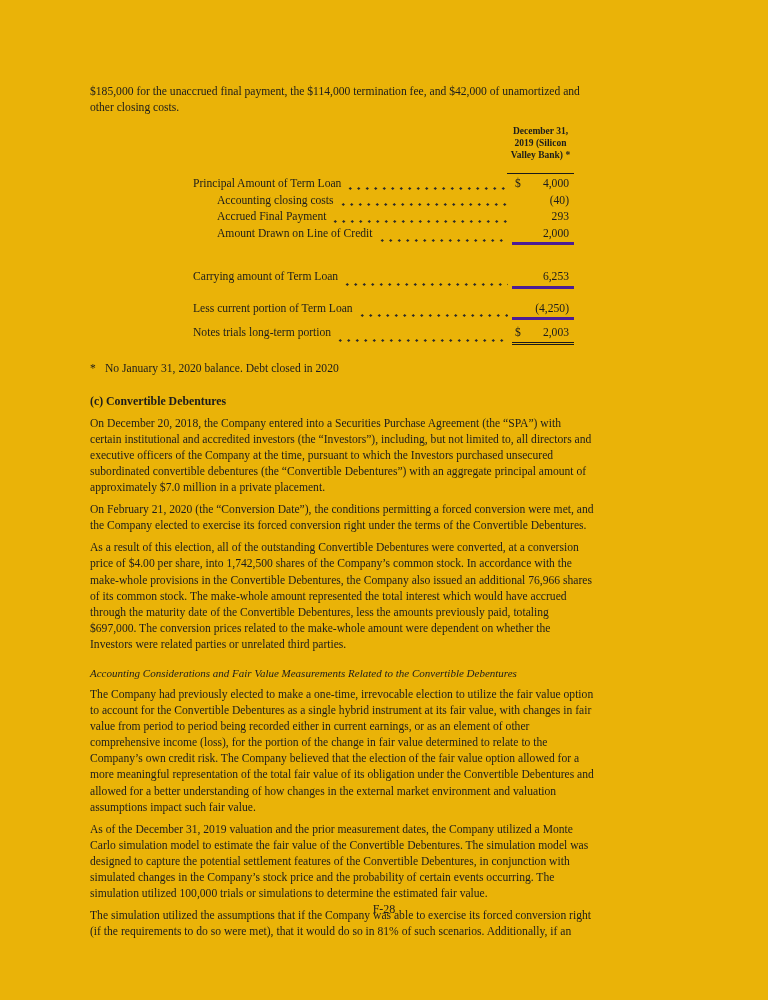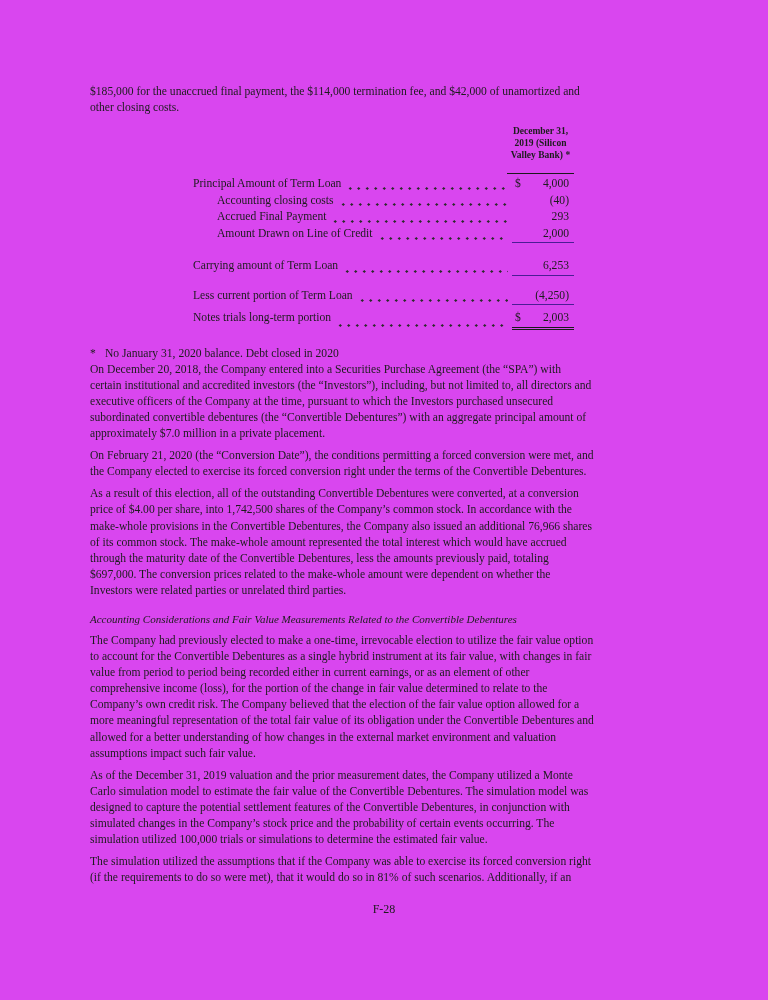--- a/index.html
+++ b/index.html
@@ -1,20 +1,20 @@
 <!DOCTYPE html>
 <html><head>
 <meta charset="utf-8">
 <style>
   html, body { margin: 0; padding: 0; background: #ffffff; }
   .page {
     position: relative;
     width: 768px;
     height: 1000px;
-    background: #d946ef;
+    background: #eab308;
     font-family: "Liberation Serif", "DejaVu Serif", serif;
     color: #1c1c1c;
     overflow: hidden;
   }
   .content {
     position: absolute;
     left: 90px;
     top: 84px;
     width: 600px;
   }
@@ -72,24 +72,24 @@
   }
   .tval {
     box-sizing: border-box;
     flex: 0 0 62px;
     width: 62px;
     text-align: right;
     padding: 0 5px 1px 2px;
     position: relative;
   }
   .cur { position: absolute; left: 3px; }
-  .u1 { border-bottom: 1px solid #4c1d95; }
+  .u1 { border-bottom: 3px solid #4c1d95; }
   .u2 { border-bottom: 3px double #1a1a1a; }
   .gap-xs { margin-top: 5px; }
-  .gap-sm { margin-top: 15px; justify-content: flex-end; }
+  .gap-sm { margin-top: 24px; justify-content: flex-end; }
   .gap-md { margin-top: 12px; }
   .footnote {
     display: flex;
     font-size: 11.6px;
     line-height: 16px;
     margin-top: 16px;
   }
   .fn-star { flex: 0 0 15px; width: 15px; }
   .page-footer {
     position: absolute;
@@ -157,20 +157,21 @@
         <span class="dots"></span>
         <span class="tval u2"><span class="cur">$</span><span>2,003</span></span>
       </div>
     </div>
 
     <div class="footnote">
       <span class="fn-star">*</span>
       <span>No January 31, 2020 balance. Debt closed in 2020</span>
     </div>
 
+    <h3 class="sec-heading">(c) Convertible Debentures</h3>
 
     <p class="para">On December 20, 2018, the Company entered into a Securities Purchase Agreement (the “SPA”) with
 certain institutional and accredited investors (the “Investors”), including, but not limited to, all directors and
 executive officers of the Company at the time, pursuant to which the Investors purchased unsecured
 subordinated convertible debentures (the “Convertible Debentures”) with an aggregate principal amount of
 approximately $7.0 million in a private placement.</p>
     <p class="para">On February 21, 2020 (the “Conversion Date”), the conditions permitting a forced conversion were met, and
 the Company elected to exercise its forced conversion right under the terms of the Convertible Debentures.</p>
     <p class="para">As a result of this election, all of the outstanding Convertible Debentures were converted, at a conversion
 price of $4.00 per share, into 1,742,500 shares of the Company’s common stock. In accordance with the

